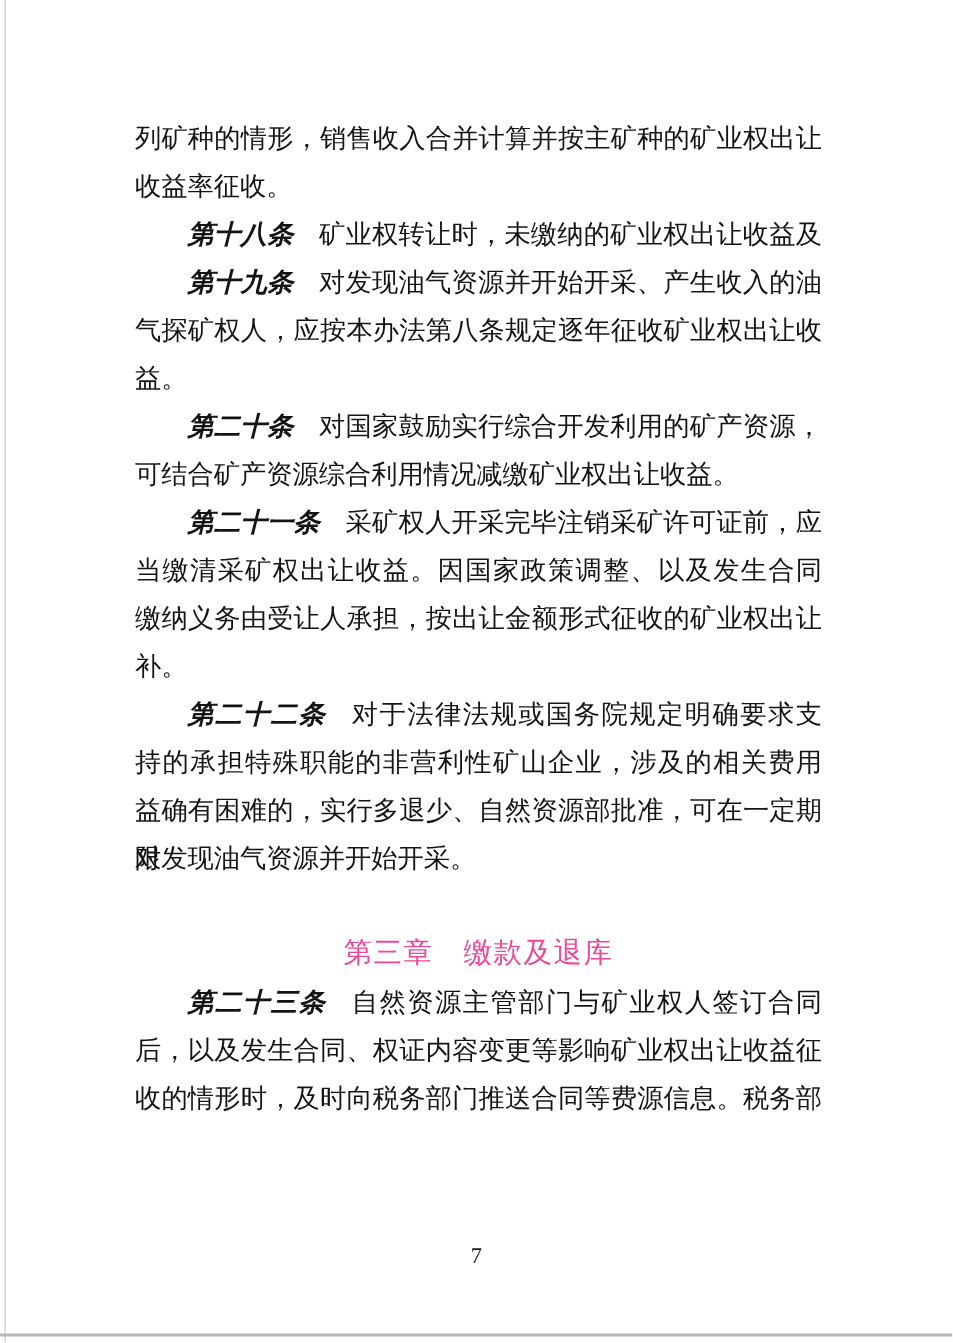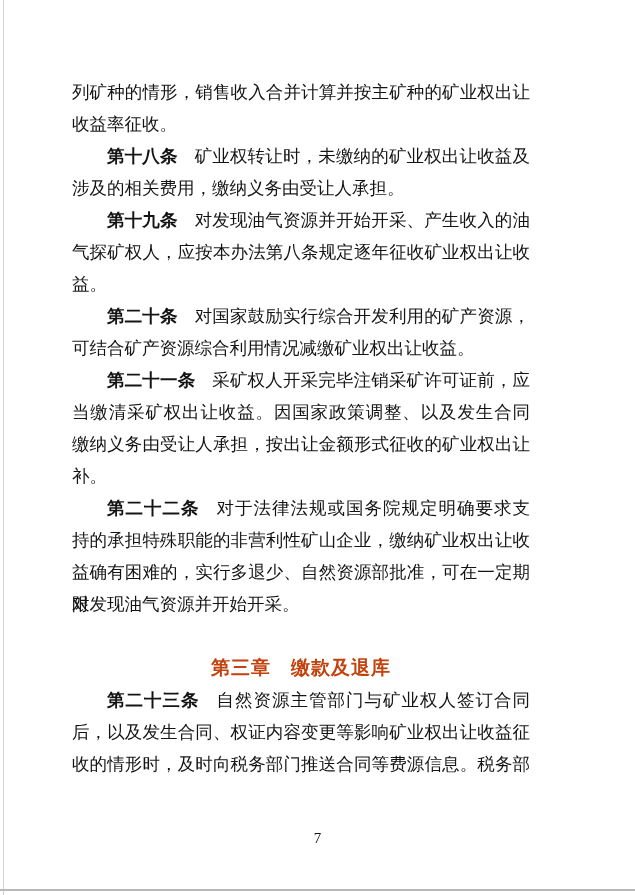--- a/index.html
+++ b/index.html
@@ -28,21 +28,21 @@
     position: absolute;
     left: 0;
     bottom: 4px;
     width: 635px;
     height: 2px;
     background: #b8b8b8;
   }
   .content {
     position: absolute;
     top: 76px;
-    left: 72px;
+    left: 90px;
     width: 458px;
   }
   .line {
     height: 32px;
     line-height: 32px;
     font-size: 17.5px;
     white-space: normal;
     overflow: visible;
   }
   .line.justify {
@@ -52,28 +52,29 @@
   .line.indent {
     text-indent: 35px;
   }
   .line.blank {
     height: 32px;
   }
   .line.heading {
     text-align-last: center;
     text-indent: 0;
     font-family: "Liberation Sans", "DejaVu Sans", sans-serif;
-    font-weight: bold;
+    font-weight: normal;
     font-size: 19px;
     letter-spacing: 1px;
-    color: #c2410c;
+    color: #ec4899;
   }
   .bold-prefix {
     font-weight: bold;
     margin-right: 17px;
+    font-style: italic;
   }
   .page-number {
     position: absolute;
     top: 827px;
     left: 0;
     width: 635px;
     text-align: center;
     font-size: 15px;
     line-height: 22px;
     color: #141414;
@@ -84,32 +85,31 @@
 <body>
 
 <div class="page">
   <div class="edge-left"></div>
   <div class="edge-bottom"></div>
 
   <div class="content" id="lines-container">
       <div class="line body-line justify">列矿种的情形，销售收入合并计算并按主矿种的矿业权出让</div>
       <div class="line body-line">收益率征收。</div>
       <div class="line body-line justify indent"><span class="bold-prefix">第十八条</span>矿业权转让时，未缴纳的矿业权出让收益及</div>
-      <div class="line body-line">涉及的相关费用，缴纳义务由受让人承担。</div>
       <div class="line body-line justify indent"><span class="bold-prefix">第十九条</span>对发现油气资源并开始开采、产生收入的油</div>
       <div class="line body-line justify">气探矿权人，应按本办法第八条规定逐年征收矿业权出让收</div>
       <div class="line body-line">益。</div>
       <div class="line body-line justify indent"><span class="bold-prefix">第二十条</span>对国家鼓励实行综合开发利用的矿产资源，</div>
       <div class="line body-line">可结合矿产资源综合利用情况减缴矿业权出让收益。</div>
       <div class="line body-line justify indent"><span class="bold-prefix">第二十一条</span>采矿权人开采完毕注销采矿许可证前，应</div>
       <div class="line body-line justify">当缴清采矿权出让收益。因国家政策调整、以及发生合同</div>
       <div class="line body-line justify">缴纳义务由受让人承担，按出让金额形式征收的矿业权出让</div>
       <div class="line body-line">补。</div>
       <div class="line body-line justify indent"><span class="bold-prefix">第二十二条</span>对于法律法规或国务院规定明确要求支</div>
-      <div class="line body-line justify">持的承担特殊职能的非营利性矿山企业，缴纳矿业权出让收</div>
+      <div class="line body-line justify">持的承担特殊职能的非营利性矿山企业，涉及的相关费用</div>
       <div class="line body-line justify">益确有困难的，实行多退少、自然资源部批准，可在一定期限</div>
       <div class="line body-line">对发现油气资源并开始开采。</div>
       <div class="line blank"></div>
       <div class="line heading">第三章　缴款及退库</div>
       <div class="line body-line justify indent"><span class="bold-prefix">第二十三条</span>自然资源主管部门与矿业权人签订合同</div>
       <div class="line body-line justify">后，以及发生合同、权证内容变更等影响矿业权出让收益征</div>
       <div class="line body-line justify">收的情形时，及时向税务部门推送合同等费源信息。税务部</div>
     </div>
 
   <div class="page-number">7</div>

